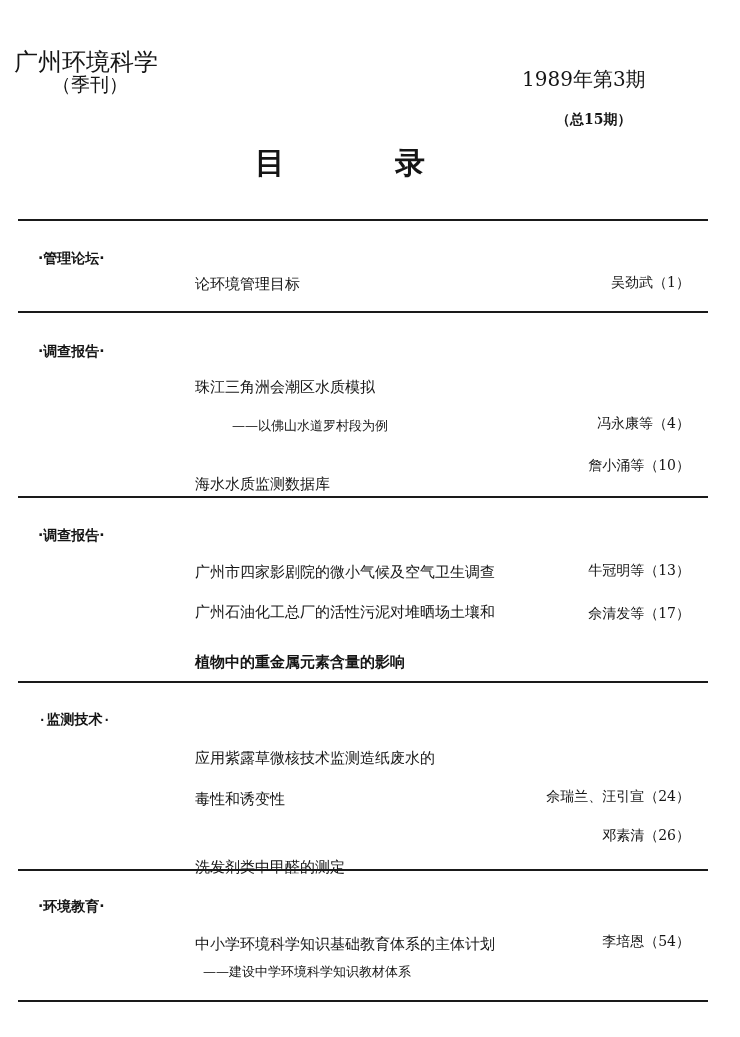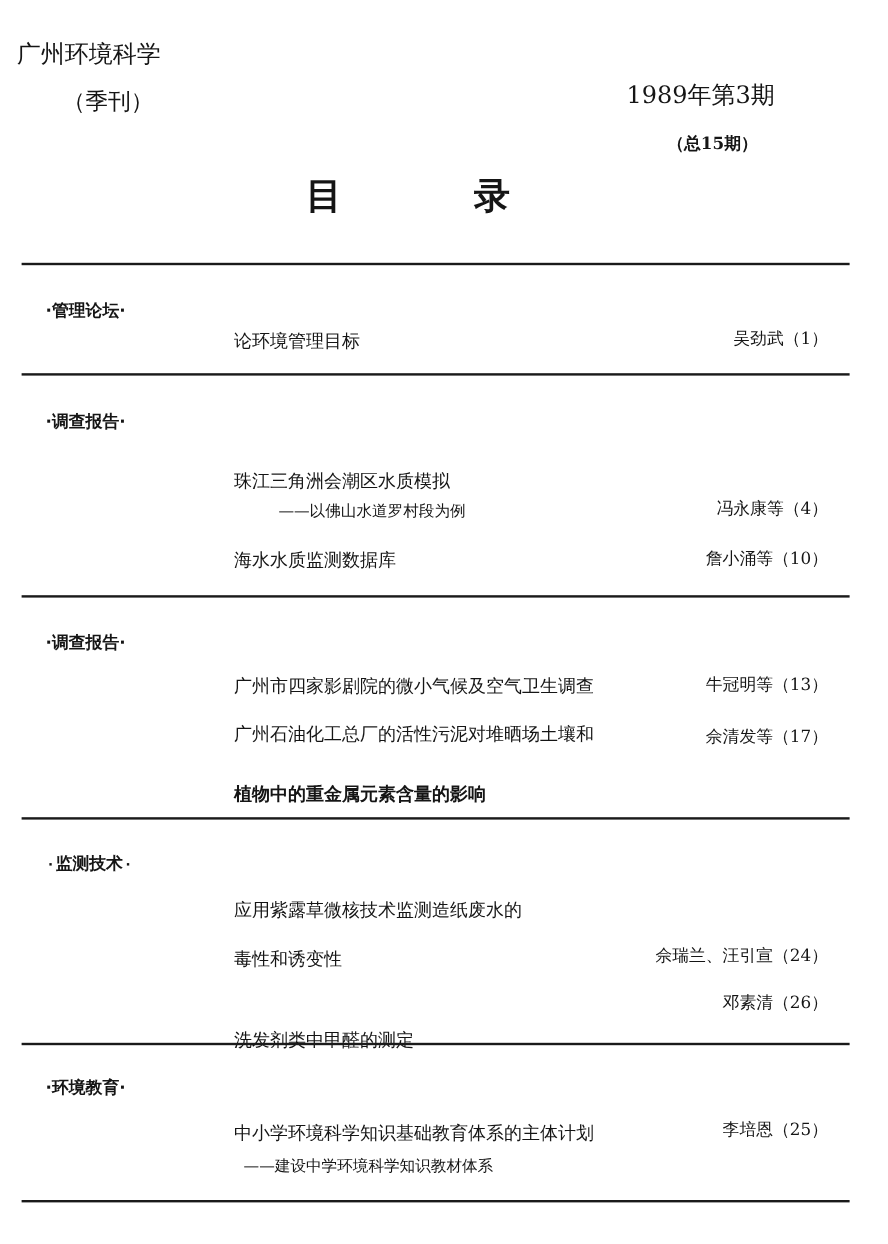--- a/index.html
+++ b/index.html
@@ -2,21 +2,21 @@
 <html><head>
   <meta charset="utf-8">
   <style>
     html, body { margin: 0; padding: 0; background: #ffffff; }
     body {
       width: 740px; height: 1037px; position: relative; overflow: hidden;
       font-family: "DejaVu Serif", "Liberation Serif", serif;
       color: #151515;
     }
     .abs { position: absolute; white-space: nowrap; }
-    .journal-title { left: 14px; top: 32px; font-size: 20px; letter-spacing: 0px; }
+    .journal-title { left: 14px; top: 46px; font-size: 24px; letter-spacing: 0px; }
     .journal-sub { left: 52px; top: 72px; font-size: 19px; }
     .issue { left: 522px; top: 66px; font-size: 20px; }
     .issue-total { left: 556px; top: 111px; font-size: 14px; font-weight: bold; }
     .toc-title { left: 0; width: 680px; top: 143px; font-size: 30px; font-weight: bold; text-align: center; }
     .toc-title span { display: inline-block; }
     .toc-title .gap { width: 110px; }
     .rule { position: absolute; left: 18px; width: 690px; height: 2px; background: #1a1a1a; }
     .section-label { left: 38px; font-size: 14px; font-weight: bold; font-family: "DejaVu Sans", "Liberation Sans", sans-serif; }
     .entry { left: 195px; font-size: 15px; }
     .entry.sub { font-size: 13px; }
@@ -35,24 +35,24 @@
 
 <div class="rule" style="top:219px;"></div>
 
 <div class="abs section-label" style="top:250px;">·管理论坛·</div>
 <div class="abs entry" style="top:275px;">论环境管理目标</div>
 <div class="abs author" style="top:274px;">吴劲武（1）</div>
 
 <div class="rule" style="top:311px;"></div>
 
 <div class="abs section-label" style="top:343px;">·调查报告·</div>
-<div class="abs entry" style="top:392px;text-align:right;">珠江三角洲会潮区水质模拟</div>
+<div class="abs entry" style="top:378px;text-align:right;">珠江三角洲会潮区水质模拟</div>
 <div class="abs entry sub" style="top:417px; left:232px;">——以佛山水道罗村段为例</div>
 <div class="abs author" style="top:415px;">冯永康等（4）</div>
-<div class="abs entry" style="top:458px;">海水水质监测数据库</div>
+<div class="abs entry" style="top:475px;">海水水质监测数据库</div>
 <div class="abs author" style="top:457px;">詹小涌等（10）</div>
 
 <div class="rule" style="top:496px;"></div>
 
 <div class="abs section-label" style="top:527px;">·调查报告·</div>
 <div class="abs entry" style="top:563px;">广州市四家影剧院的微小气候及空气卫生调查</div>
 <div class="abs author" style="top:562px;">牛冠明等（13）</div>
 <div class="abs entry" style="top:603px;">广州石油化工总厂的活性污泥对堆晒场土壤和</div>
 <div class="abs entry" style="top:653px;font-weight:bold;">植物中的重金属元素含量的影响</div>
 <div class="abs author" style="top:605px;">佘清发等（17）</div>
@@ -63,16 +63,16 @@
 <div class="abs entry" style="top:749px;">应用紫露草微核技术监测造纸废水的</div>
 <div class="abs entry" style="top:790px;">毒性和诱变性</div>
 <div class="abs author" style="top:788px;">佘瑞兰、汪引宣（24）</div>
 <div class="abs entry" style="top:858px;">洗发剂类中甲醛的测定</div>
 <div class="abs author" style="top:827px;">邓素清（26）</div>
 
 <div class="rule" style="top:869px;"></div>
 
 <div class="abs section-label" style="top:898px;">·环境教育·</div>
 <div class="abs entry" style="top:935px;">中小学环境科学知识基础教育体系的主体计划</div>
-<div class="abs author" style="top:933px;">李培恩（25）</div>
+<div class="abs author" style="top:933px;">李培恩（54）</div>
 <div class="abs entry sub" style="top:963px; left:203px;">——建设中学环境科学知识教材体系</div>
 
 <div class="rule" style="top:1000px;"></div>
 
 </body></html>

